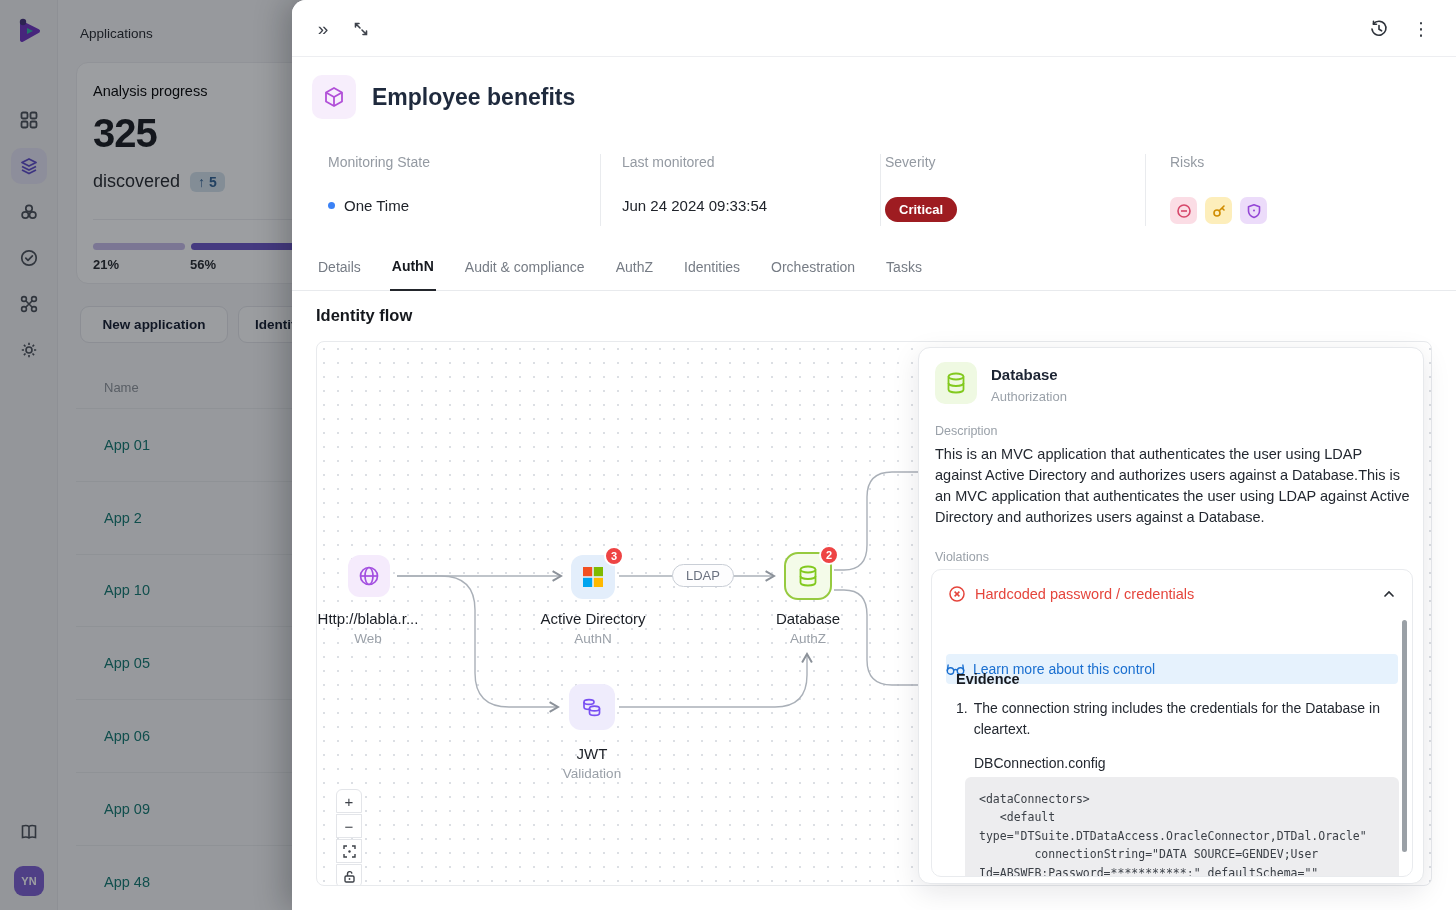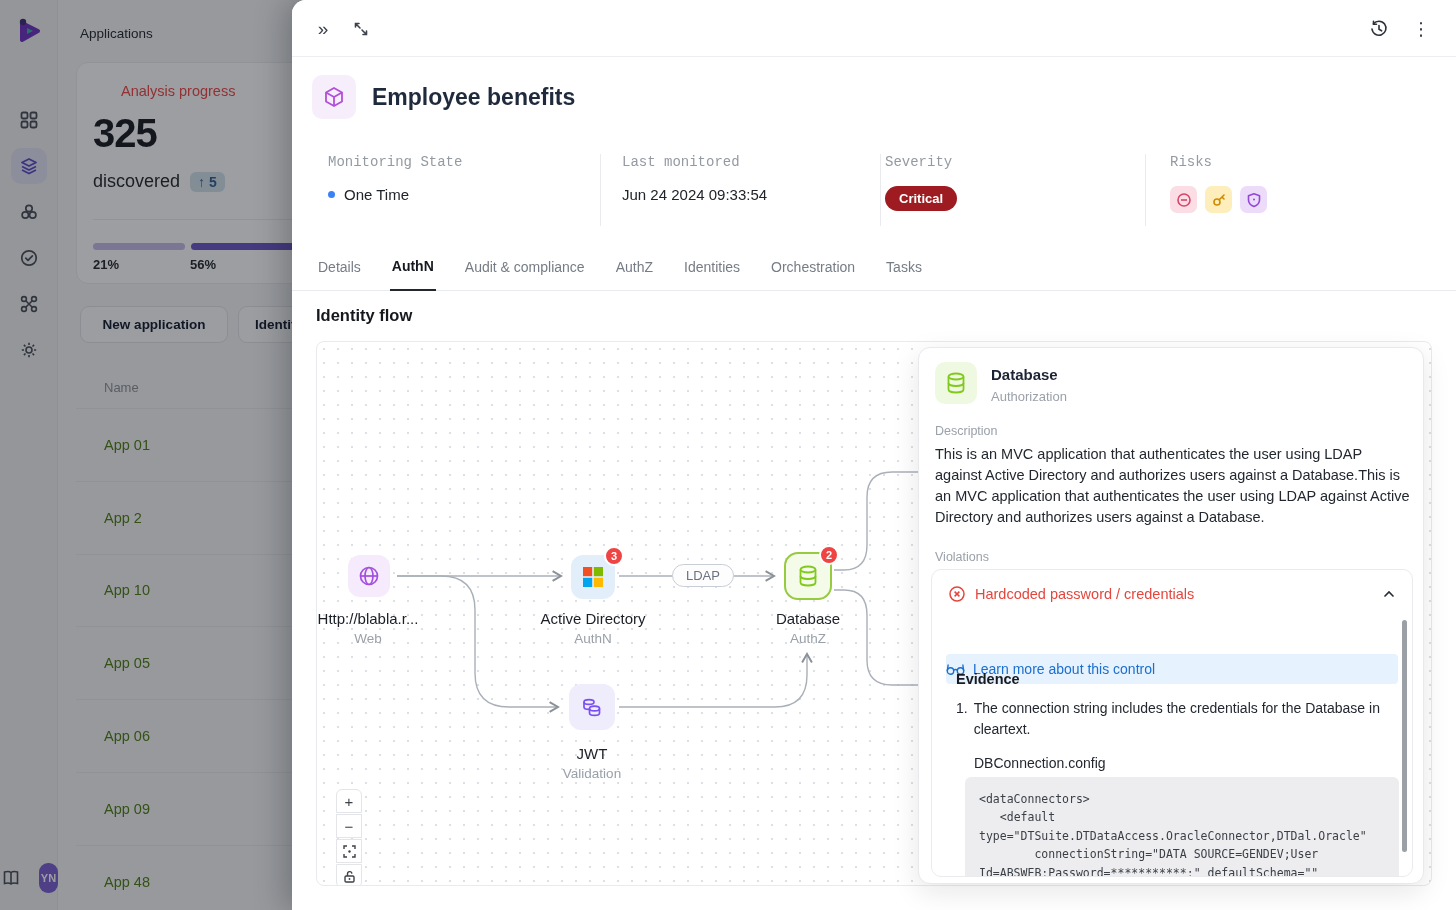--- a/index.html
+++ b/index.html
@@ -9,33 +9,33 @@
   
   .rail { position:absolute; left:0; top:0; width:58px; height:910px;
     background:#f1f1f3; border-right:1px solid #e7e7ea; z-index:1; }
   .rail-logo { position:absolute; left:13px; top:14px; width:32px; height:32px; }
   .rail-nav { position:absolute; left:0; top:102px; width:58px;
     display:flex; flex-direction:column; align-items:center; gap:10px; }
   .rail-item { width:36px; height:36px; display:flex; align-items:center;
     justify-content:center; border-radius:10px; color:#474c55; }
   .rail-item.active { background:#e6e3f4; color:#5b48c8; }
   .rail-bottom { position:absolute; left:0; bottom:14px; width:58px;
-    display:flex; flex-direction:row; align-items:center; gap:16px;text-align:right; }
+    display:flex; flex-direction:column; align-items:center; gap:16px;text-align:right; }
   .avatar { width:30px; height:30px; border-radius:9px; background:#7a5cd0;
     color:#fff; font-size:11px; font-weight:700; display:flex;
     align-items:center; justify-content:center; }
 
   
   .sidebar { position:absolute; left:58px; top:0; width:234px; height:910px;
     background:#f7f7f8; z-index:1; }
   .sb-title { position:absolute; left:22px; top:26px; font-size:13.5px;
     font-weight:400; color:#23262b; }
   .an-card { position:absolute; left:18px; top:62px; width:244px; height:222px;
     background:#fff; border-radius:12px; border:1px solid #ececef; }
-  .an-label { position:absolute; left:16px; top:20px; font-size:14.5px; color:#ef4444;margin-left:28px; }
+  .an-label { position:absolute; left:16px; top:20px; font-size:14.5px; color:#000000; }
   .an-count { position:absolute; left:16px; top:48px; font-size:40px;
     font-weight:700; color:#15181c; letter-spacing:-1px; }
   .an-row { position:absolute; left:16px; top:108px; display:flex;
     align-items:center; gap:10px; }
   .an-disc { font-size:18px; color:#23262b; }
   .an-delta { background:#d5e2ed; color:#2d5f92; font-size:14px; font-weight:600;
     border-radius:6px; padding:2px 8px; }
   .an-div { position:absolute; left:16px; right:14px; top:156px; height:1px; background:#ededf0; }
   .bar { position:absolute; top:180px; height:7px; border-radius:4px; }
   .bar1 { left:16px; width:92px; background:#c6bbe9; }
@@ -44,21 +44,21 @@
   .pct1 { left:16px; } .pct2 { left:113px; }
   .sb-btn { position:absolute; top:306px; height:37px; background:#fdfdfe;
     border:1px solid #e3e4e8; border-radius:9px; font-size:13.5px;
     font-weight:600; color:#0f172a; display:flex; align-items:center;
     justify-content:center; font-family:inherit; }
   .btn-new { left:22px; width:148px; }
   .btn-ident { left:180px; width:110px; overflow:hidden; justify-content:flex-start; padding-left:16px; }
   .tbl-head { position:absolute; left:46px; top:380px; font-size:13px; color:#8c9198; }
   .tbl { position:absolute; left:18px; right:0; top:408px; }
   .tbl-row { height:72.8px; border-top:1px solid #e9eaec; display:flex;
-    align-items:center; padding-left:28px; font-size:14.5px; color:#4d7c0f; background:transparent; }
+    align-items:center; padding-left:28px; font-size:14.5px; color:#0f766e; background:transparent; }
 
   
   .overlay { position:absolute; left:0; top:0; width:1456px; height:910px;
     background:rgba(20,23,30,.42); z-index:50; }
 
   
   .drawer { position:absolute; left:292px; top:0; width:1164px; height:910px;
     background:#fff; border-top-left-radius:14px; z-index:100;
     box-shadow:-8px 0 30px rgba(10,14,20,.25); }
   .topbar { position:absolute; left:0; top:0; right:0; height:57px;
@@ -67,21 +67,21 @@
     align-items:center; justify-content:center; color:#3d424b; background:none; border:none; }
   .ic-collapse { left:18px; font-size:19px; color:#3d424b; }
   .titlerow { position:absolute; left:20px; top:75px; display:flex; align-items:center; gap:16px; }
   .title-ic { width:44px; height:44px; border-radius:10px; background:#f7eefc;
     display:flex; align-items:center; justify-content:center; }
   .page-title { font-size:23px; font-weight:700; color:#1f2a3d; }
 
   .inforow { position:absolute; left:0; top:150px; right:0; height:80px; }
   .info-div { position:absolute; top:4px; bottom:4px; width:1px; background:#e9ebee; }
   .info-col { position:absolute; top:4px; }
-  .info-label { font-size:14px; color:#949aa2; margin-bottom:16px;font-family:Liberation Mono, monospace; }
+  .info-label { font-size:14px; color:#949aa2; margin-bottom:27px; }
   .info-value { font-size:15px; color:#20242b; display:flex; align-items:center; gap:9px; }
   .dot { width:7px; height:7px; border-radius:50%; background:#3b82f6; display:inline-block; }
   .pill-critical { background:#9e1c21; color:#fff; font-size:13px; font-weight:700;
     border-radius:999px; padding:5px 14px; display:inline-block; }
   .risk-badges { display:flex; gap:8px; }
   .risk { width:27px; height:27px; border-radius:7px; display:flex;
     align-items:center; justify-content:center; border:none; }
   .risk-pink { background:#fbdde5; color:#d6476a; }
   .risk-yellow { background:#fdeebb; color:#d08c00; }
   .risk-purple { background:#ecdcfa; color:#9447d6; }

